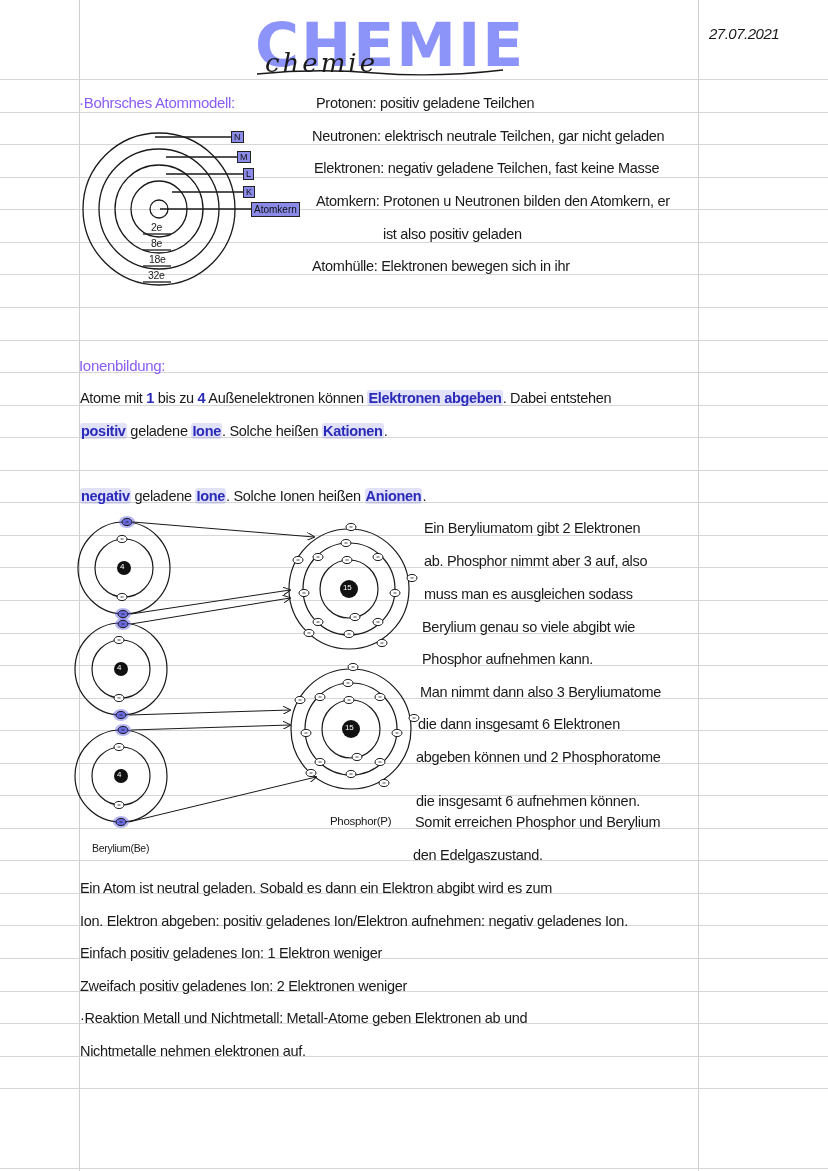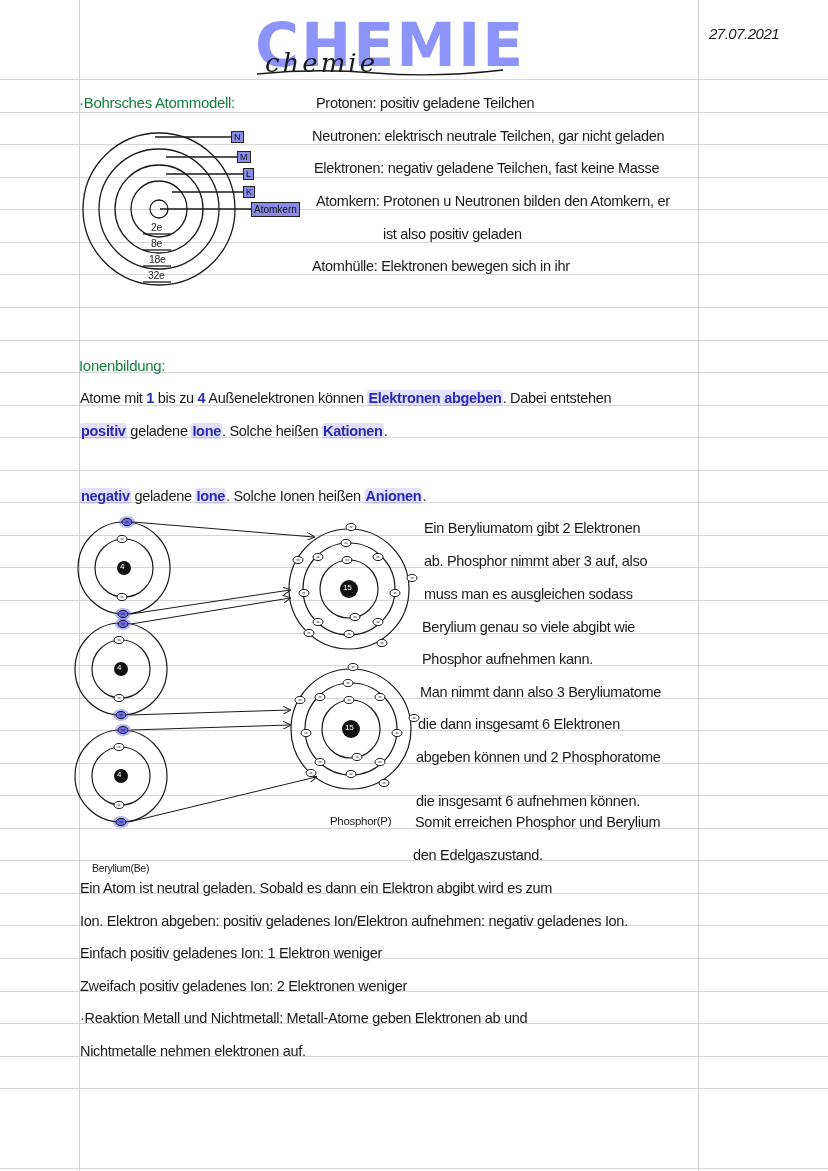--- a/index.html
+++ b/index.html
@@ -10,21 +10,21 @@
   .vmargin { position:absolute; top:0; width:1px; height:1171px; background:#cfcfcf; }
   .title-wrap { position:absolute; left:255px; top:14px; width:230px; height:66px; }
   .title-big { position:absolute; left:0; top:-4px; font-family:"DejaVu Sans", sans-serif; font-weight:bold;
                font-size:60px; letter-spacing:2px; color:rgba(70,80,245,0.62); line-height:70px; }
   .title-script { position:absolute; left:10px; top:34px; font-family:"DejaVu Serif", serif; font-style:italic;
                   font-size:26px; color:#1a1a1a; letter-spacing:3px; }
   .title-swash { position:absolute; left:0; top:50px; width:250px; height:20px; }
   .date { position:absolute; left:709px; top:25px; font-size:15px; font-style:italic; letter-spacing:-0.5px; }
   .hw { position:absolute; font-family:"Liberation Sans", sans-serif; font-size:14.5px; white-space:nowrap;
         letter-spacing:-0.3px; color:#1a1a1a; }
-  .heading { color:#15803d; font-weight:normal; font-size:15px; }
+  .heading { color:#8b5cf6; font-weight:normal; font-size:15px; }
   .hl { color:#2a2ab8; font-weight:bold; background:rgba(90,90,230,0.18); border-radius:3px; padding:0 1px; }
   .num { color:#2a2ab8; font-weight:bold; }
   .svgabs { position:absolute; left:0; top:0; }
   .label-box { position:absolute; background:#8a8ae8; border:1px solid #222; font-size:9px; line-height:10px;
                padding:0 2px; color:#111; }
   .small { font-size:10.5px; }
 </style>
 </head>
 <body>
 
@@ -216,21 +216,21 @@
       <use href="#el" x="300" y="700"></use>
       <use href="#el" x="414" y="718"></use>
     <use href="#el" x="311" y="773"></use>
       <use href="#el" x="384" y="783"></use>
   </svg>
   <div class="hw" style="left:120px; top:562px; color:#fff; font-size:8px;">4</div>
   <div class="hw" style="left:117px; top:663px; color:#fff; font-size:8px;">4</div>
   <div class="hw" style="left:117px; top:770px; color:#fff; font-size:8px;">4</div>
   <div class="hw" style="left:343px; top:583px; color:#fff; font-size:8px;">15</div>
   <div class="hw" style="left:345px; top:723px; color:#fff; font-size:8px;">15</div>
-  <div class="hw" style="left:92px; top:842px; font-size:10.5px;margin-top:20px;">Berylium(Be)</div>
+  <div class="hw" style="left:92px; top:842px; font-size:10.5px;">Berylium(Be)</div>
   <div class="hw" style="left:330px; top:815px; font-size:11.5px;">Phosphor(P)</div>
 
   <div>
     <div class="hw" style="left:424px; top:520px;">Ein Beryliumatom gibt 2 Elektronen</div>
     <div class="hw" style="left:424px; top:553px;">ab. Phosphor nimmt aber 3 auf, also</div>
     <div class="hw" style="left:424px; top:586px;">muss man es ausgleichen sodass</div>
     <div class="hw" style="left:422px; top:619px;">Berylium genau so viele abgibt wie</div>
     <div class="hw" style="left:422px; top:651px;">Phosphor aufnehmen kann.</div>
     <div class="hw" style="left:420px; top:684px;">Man nimmt dann also 3 Beryliumatome</div>
     <div class="hw" style="left:418px; top:716px;">die dann insgesamt 6 Elektronen</div>

